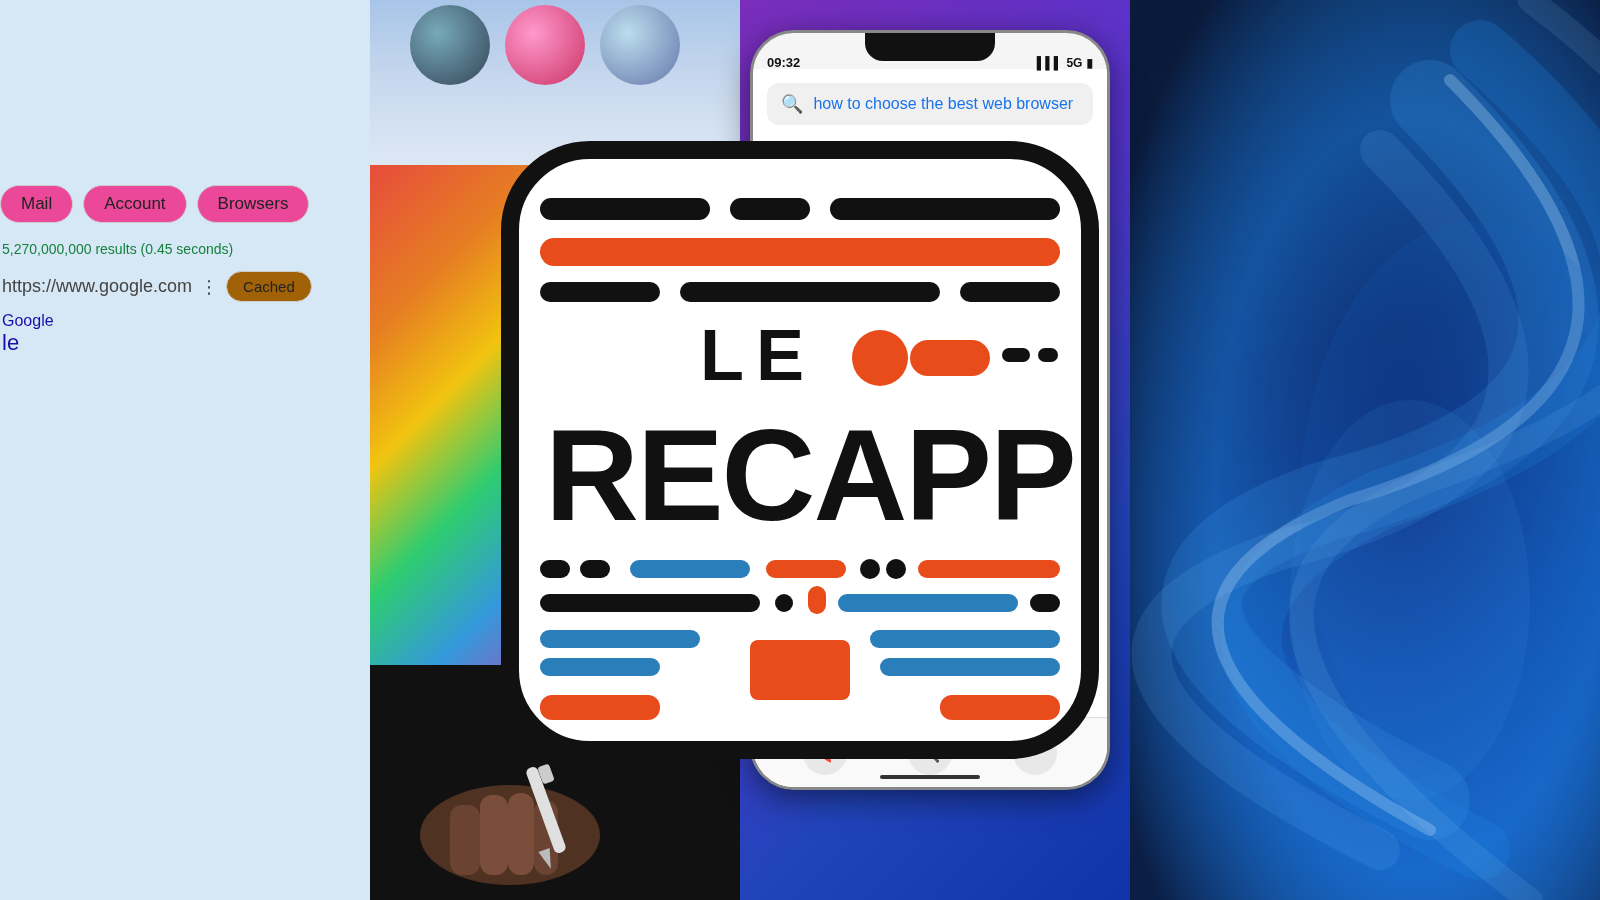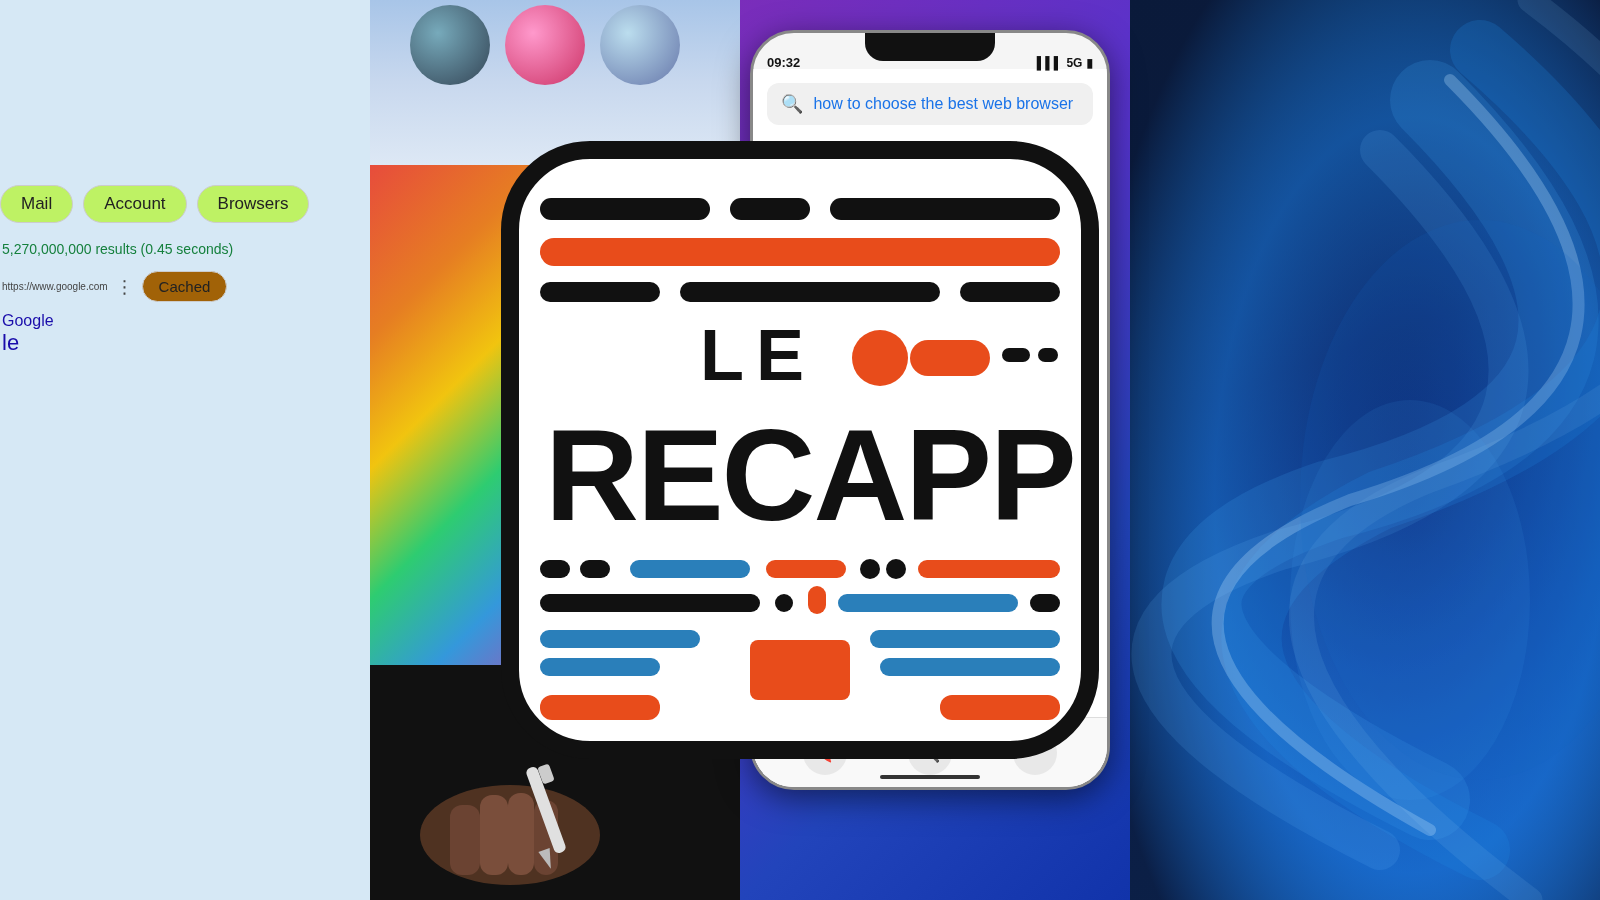--- a/index.html
+++ b/index.html
@@ -65,21 +65,21 @@
       gap: 10px;
       padding: 0 0 0 0px;
       margin-bottom: 18px;
     }
     .chip {
       border: 1.5px solid #ccc;
       border-radius: 20px;
       padding: 8px 20px;
       font-size: 17px;
       color: #222;
-      background: #bef264;
+      background: #ec4899;
       cursor: pointer;
     }
     .search-meta {
       font-size: 14px;
       color: #15803d;
       margin-bottom: 14px;
       padding-left: 2px;
     }
     .result-site {
       padding-left: 2px;
@@ -90,21 +90,21 @@
       color: #1a0dab;
       display: block;
     }
     .result-url-row {
       display: flex;
       align-items: center;
       gap: 8px;
       margin-bottom: 10px;
     }
     .result-url {
-      font-size: 10px;
+      font-size: 18px;
       color: #444;
     }
     .result-more-btn {
       font-size: 18px;
       color: #444;
       cursor: pointer;
     }
     .cached-btn {
       border: 1.5px solid #ccc;
       border-radius: 20px;

